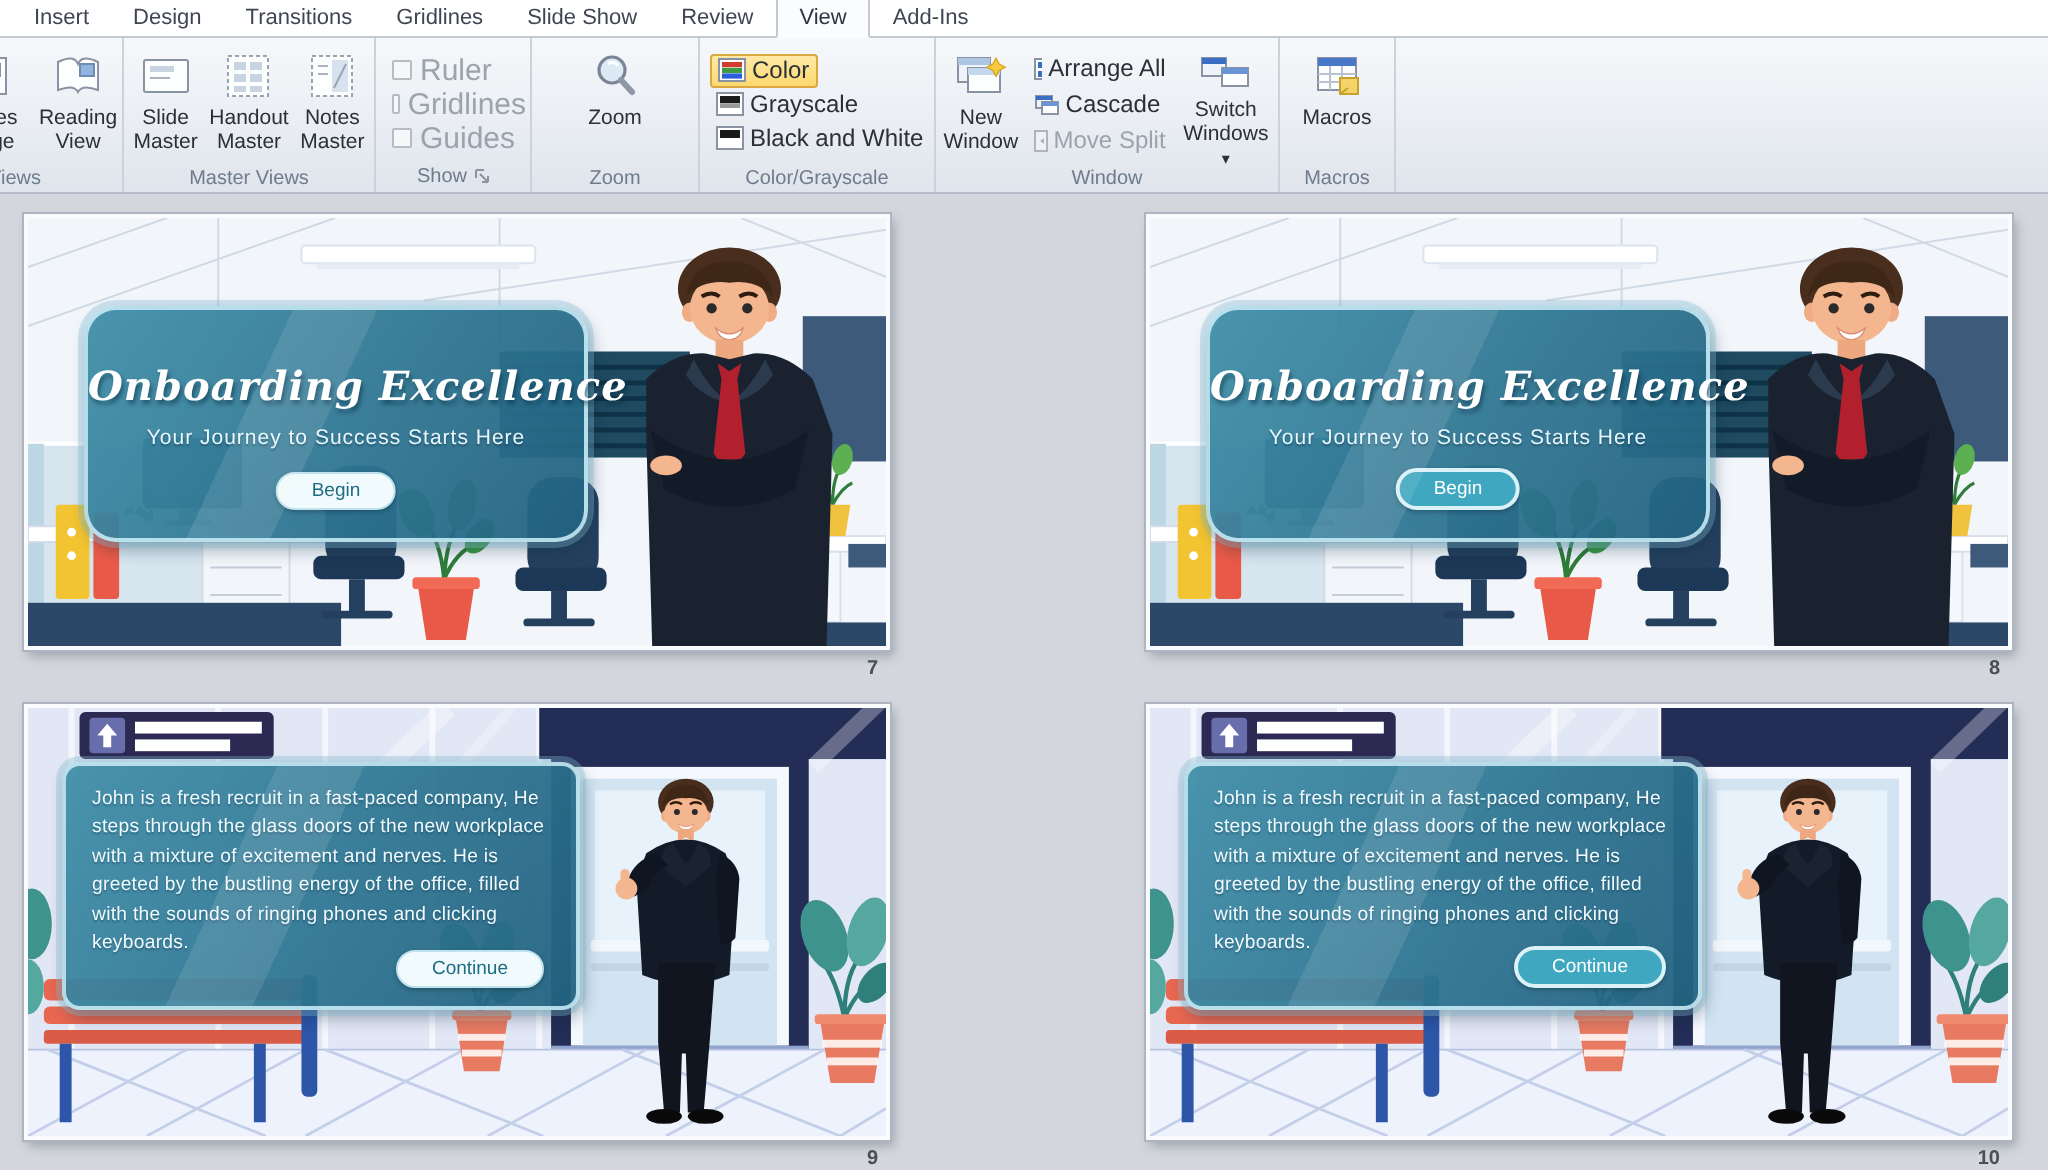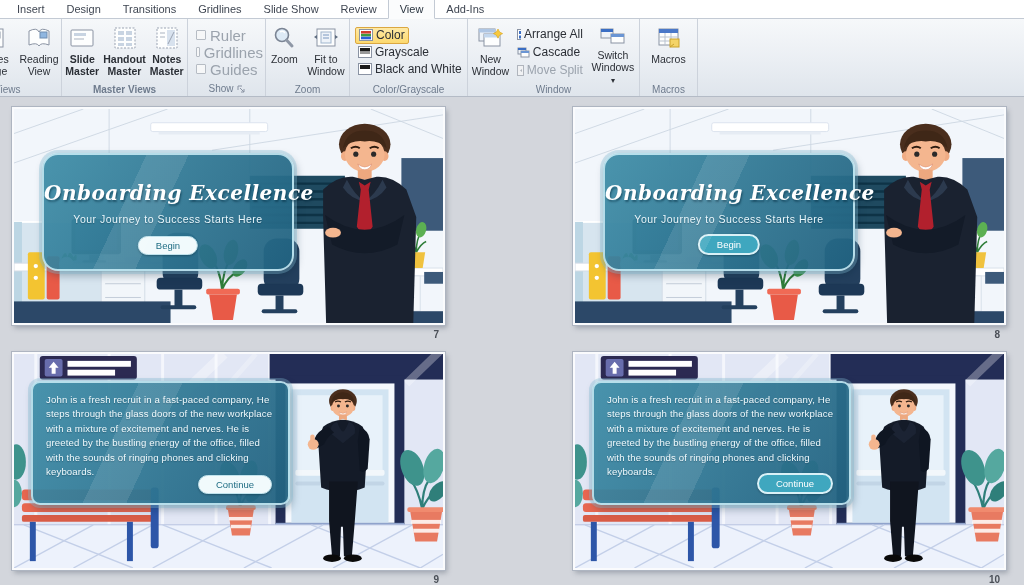--- a/index.html
+++ b/index.html
@@ -118,21 +118,21 @@
                 <path d="M3,5 q8,-4 10,1 q2,-5 10,-1 v14 q-8,-3 -10,1 q-2,-4 -10,-1 z" class="icon-stroke"></path>
                 <rect x="14" y="6" width="7" height="6" fill="#8fb6e0" stroke="#6f8cb0"></rect>
               </svg>
           </span>
           <span>Reading View</span>
         </div>
       </div>
       <div class="rg-label" style="text-align:left; margin-left:-6px;">Views</div>
     </div>
 
-    <div class="rgroup" style="width:126px; gap:2px;font-weight:bold;">
+    <div class="rgroup" style="width:126px; gap:2px;">
       <div class="bigbtn" style="width:40px;">
         <span class="bicon">
           <svg width="26" height="22">
               <rect x="2" y="3" width="22" height="16" rx="1" class="icon-stroke"></rect>
               <rect x="5" y="6" width="12" height="3" fill="#c8d4e2"></rect>
               <line x1="5" y1="12" x2="15" y2="12" stroke="#aab3c0"></line>
             </svg>
         </span>
         <span>Slide Master</span>
       </div>
@@ -189,32 +189,20 @@
     <div class="rgroup" style="width:84px; gap:4px;">
       <div class="bigbtn" style="width:34px;">
         <span class="bicon">
           <svg width="24" height="24">
               <circle cx="10" cy="9" r="6.5" fill="#ddeaf6" stroke="#7a8494" stroke-width="1.6"></circle>
               <path d="M8,6 q3,-2 5,1" stroke="#ffffff" fill="none" stroke-width="1.5"></path>
               <line x1="14.5" y1="14" x2="20" y2="20" stroke="#8e97a6" stroke-width="3" stroke-linecap="round"></line>
             </svg>
         </span>
         <span>Zoom</span>
-      </div>
-      <div class="bigbtn" style="width:44px;">
-        <span class="bicon">
-          <svg width="26" height="24">
-              <rect x="4" y="3" width="18" height="17" class="icon-stroke"></rect>
-              <rect x="8" y="6" width="10" height="11" fill="#eef3f9" stroke="#9fb4cc"></rect>
-              <line x1="10" y1="9" x2="16" y2="9" stroke="#7a98c0"></line>
-              <line x1="10" y1="12" x2="16" y2="12" stroke="#7a98c0"></line>
-              <path d="M1,11 l3,-2 v4 z M25,11 l-3,-2 v4 z" fill="#5f6d80"></path>
-            </svg>
-        </span>
-        <span>Fit to Window</span>
       </div>
       <div class="rg-label">Zoom</div>
     </div>
 
     <div class="rgroup vgroup-col" style="width:118px; padding-left:5px; align-items:flex-start;">
       <div class="smallrow selected">
         <svg width="14" height="12">
             <rect x="0.5" y="0.5" width="13" height="11" fill="#fff" stroke="#8a93a3"></rect>
             <rect x="2" y="2" width="10" height="2.6" fill="#d23b2e"></rect>
             <rect x="2" y="4.9" width="10" height="2.6" fill="#3f9b3f"></rect>

